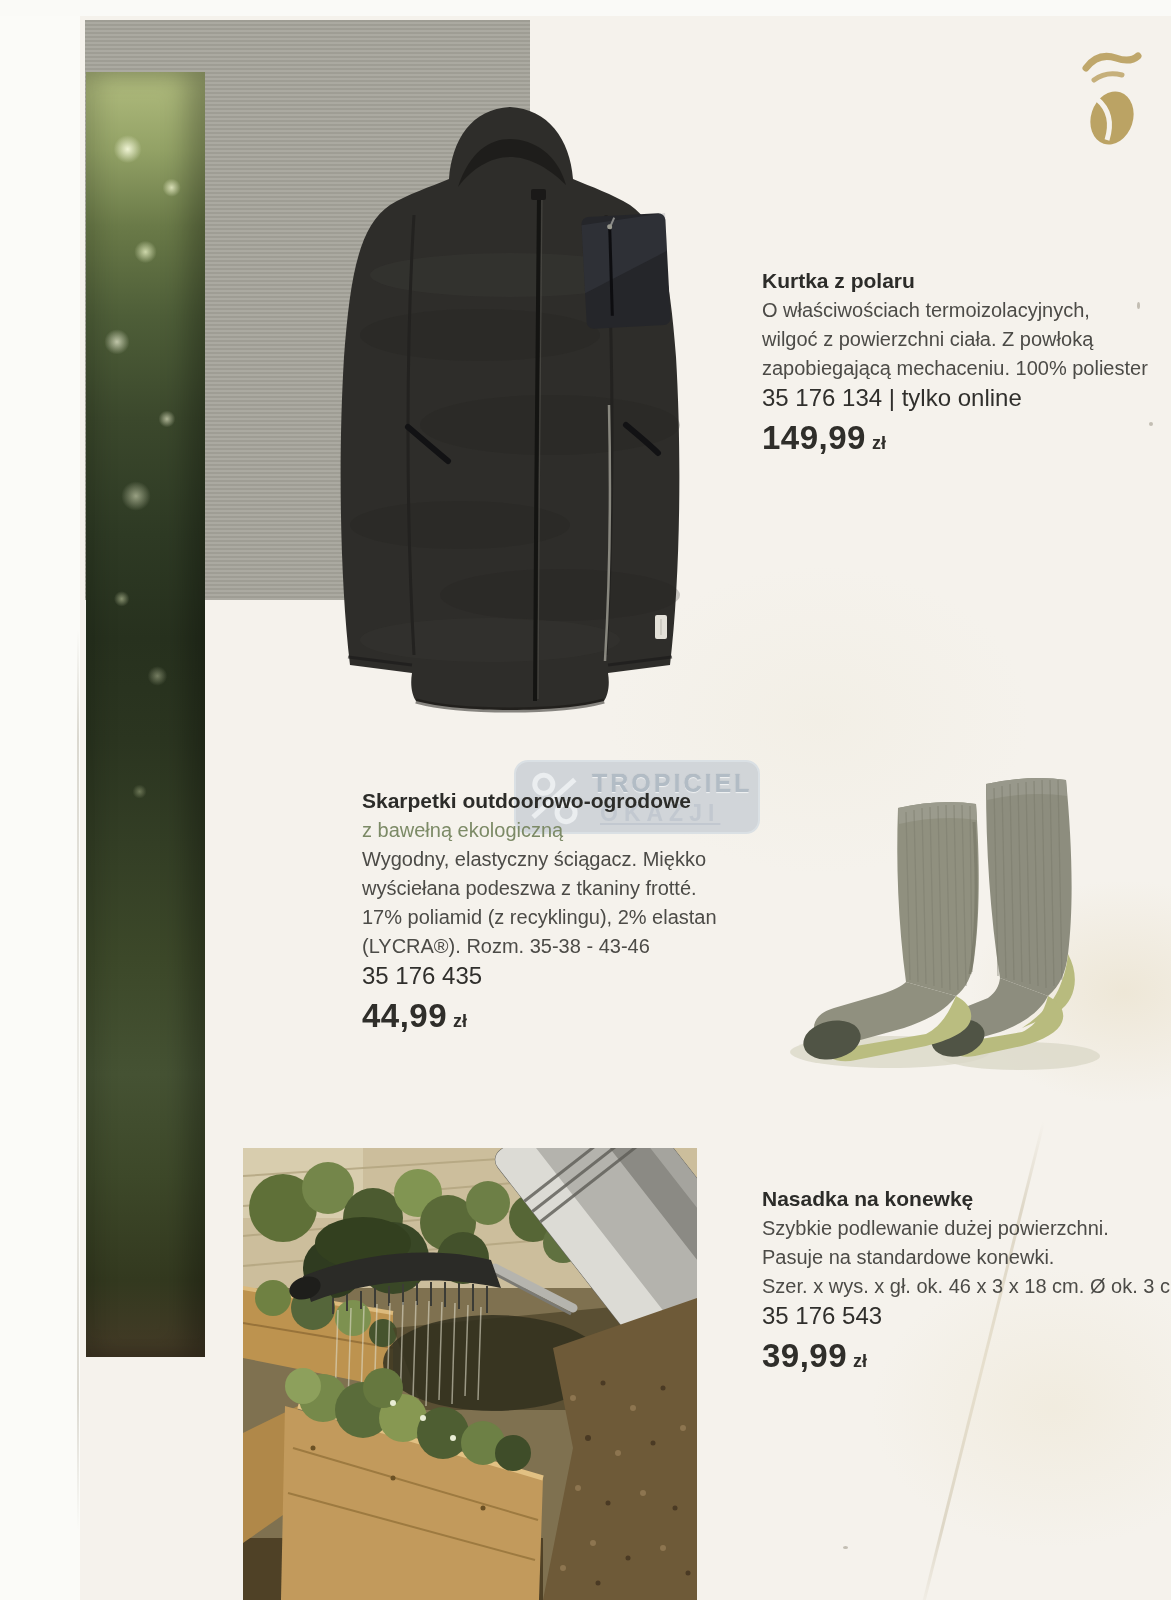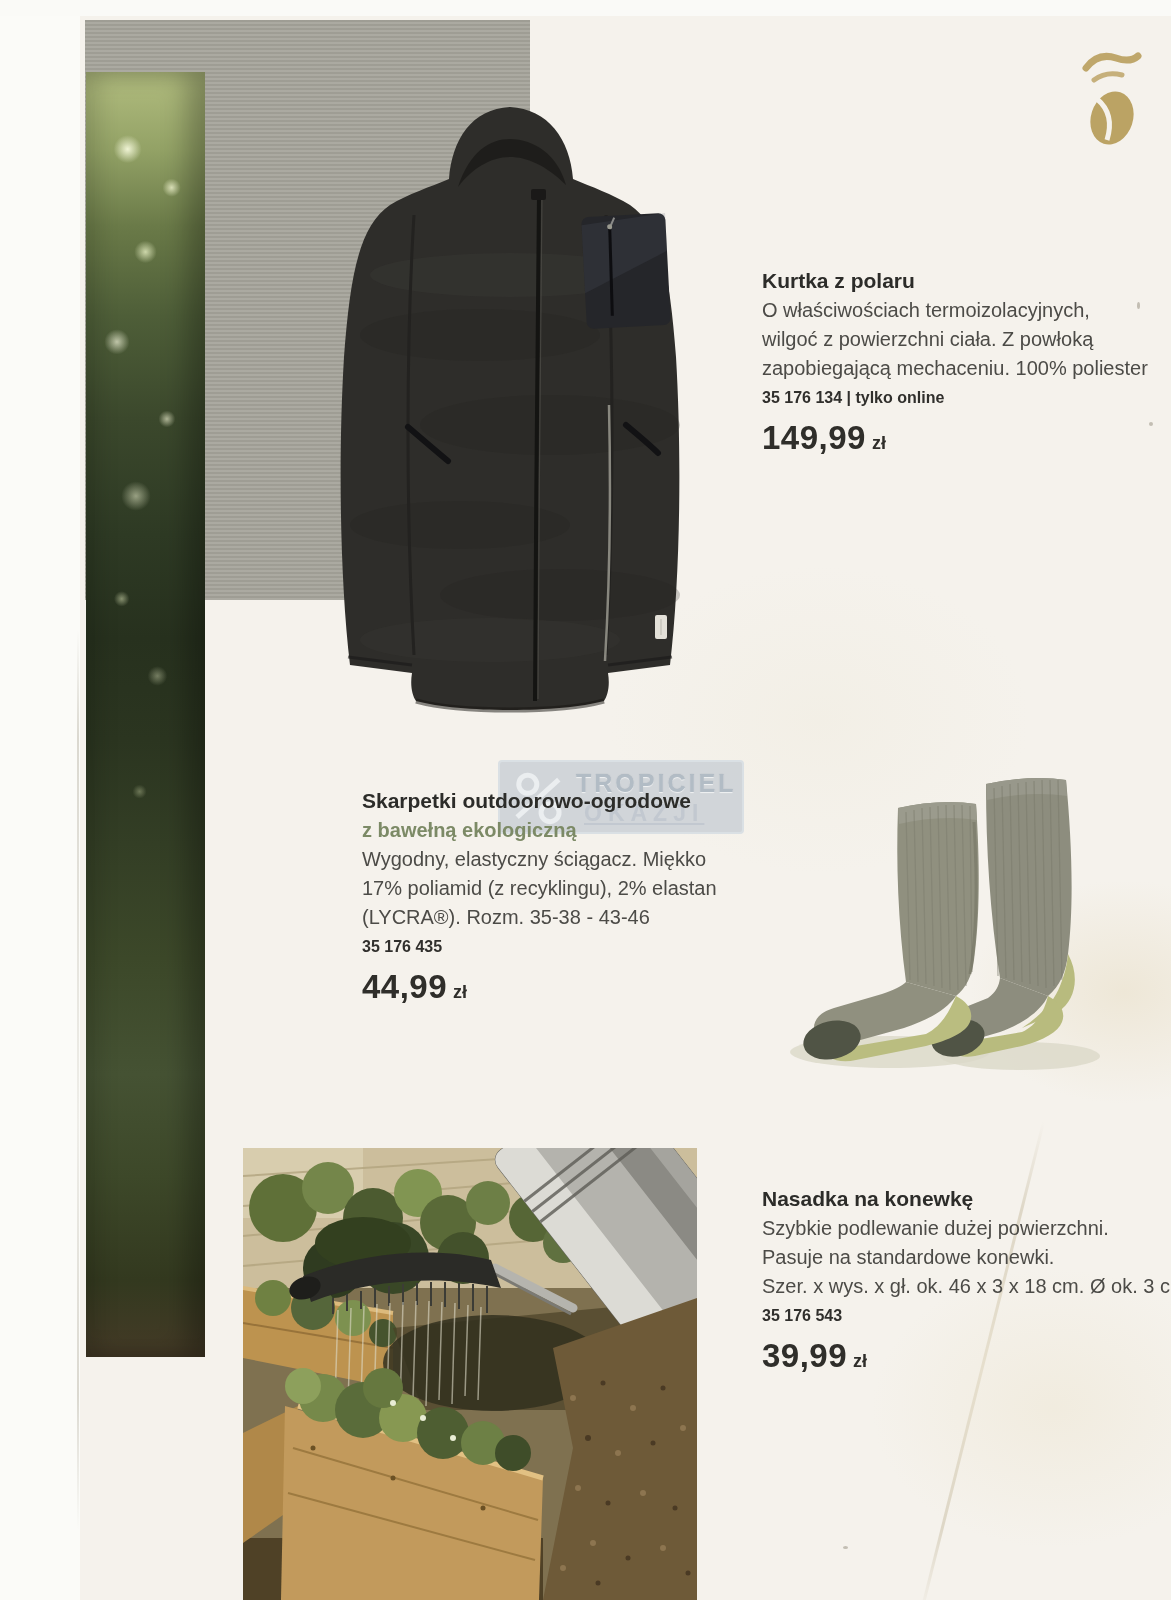--- a/index.html
+++ b/index.html
@@ -39,28 +39,28 @@
       linear-gradient(180deg, #b2bd7f 0%, #93a266 6%, #6a7a48 12%, #4e5e38 19%, #3b482c 27%,
         #2e3a24 36%, #27311e 44%, #2b3520 52%, #333e25 60%, #3c4829 69%, #455233 78%,
         #3d4829 86%, #33391f 94%, #453b27 100%);
     box-shadow: inset -18px 0 26px rgba(0,0,0,.28), inset 14px 0 20px rgba(0,0,0,.12);
   }
 
   .art { position:absolute; }
 
   .product { position:absolute; z-index:6; }
   .product .title { font-size:21px; font-weight:700; color:#2c2c29; line-height:30px; white-space:nowrap; overflow:hidden; }
-  .product .subtitle { font-size:20px; font-weight:700; line-height:29px; white-space:nowrap; overflow:hidden; }
+  .product .subtitle { font-size:20px; font-weight:400; line-height:29px; white-space:nowrap; overflow:hidden; }
   .product .line { font-size:20px; color:#4c4b47; line-height:29px; white-space:nowrap; overflow:hidden; }
-  .product .code { font-size:16px; font-weight:700; color:#302f2c; line-height:29px; white-space:nowrap; overflow:hidden; }
+  .product .code { font-size:24px; font-weight:400; color:#302f2c; line-height:29px; white-space:nowrap; overflow:hidden; }
   .product .price { margin-top:7px; font-size:33px; font-weight:700; color:#2f2e2a; letter-spacing:.5px; }
   .product .price-cur { font-size:18px; margin-left:6px; letter-spacing:0; }
 
-  .wm { position:absolute; left:498px; top:760px; width:246px; height:74px; z-index:4;
-        border-radius:4px; background:rgba(198,205,211,.78);
+  .wm { position:absolute; left:514px; top:760px; width:246px; height:74px; z-index:4;
+        border-radius:14px; background:rgba(198,205,211,.78);
         border:2px solid rgba(219,225,230,.9); box-sizing:border-box; }
   .wm-line1 { position:absolute; left:76px; top:7px; font-size:25px; font-weight:700; letter-spacing:3px;
               color:#b2bcc5; text-shadow:0 1px 1px rgba(255,255,255,.75), 0 0 1px rgba(118,128,140,.55); }
   .wm-line2 { position:absolute; left:84px; top:38px; font-size:23px; font-weight:700; letter-spacing:6px;
               color:rgba(183,192,201,.6);text-decoration:underline; }
   .wm-pct { position:absolute; left:8px; top:5px; }
 </style>
 </head>
 <body>
 
@@ -312,20 +312,21 @@
     <div class="code">35 176 134 | tylko online</div>
     <div class="price">
       <span class="price-val">149,99</span><span class="price-cur">zł</span>
     </div>
   </section>
 
   <section class="product" style="left:362px;top:786px;width:402px;">
     <div class="title">Skarpetki outdoorowo-ogrodowe</div>
     <div class="subtitle" style="color:#7c8a66;">z bawełną ekologiczną</div>
     <div class="line">Wygodny, elastyczny ściągacz. Miękko</div>
+    <div class="line">wyściełana podeszwa z tkaniny frotté.</div>
     <div class="line">17% poliamid (z recyklingu), 2% elastan</div>
     <div class="line">(LYCRA®). Rozm. 35-38 - 43-46</div>
     <div class="code">35 176 435</div>
     <div class="price">
       <span class="price-val">44,99</span><span class="price-cur">zł</span>
     </div>
   </section>
 
   <section class="product" style="left:762px;top:1184px;width:409px;">
     <div class="title">Nasadka na konewkę</div>

